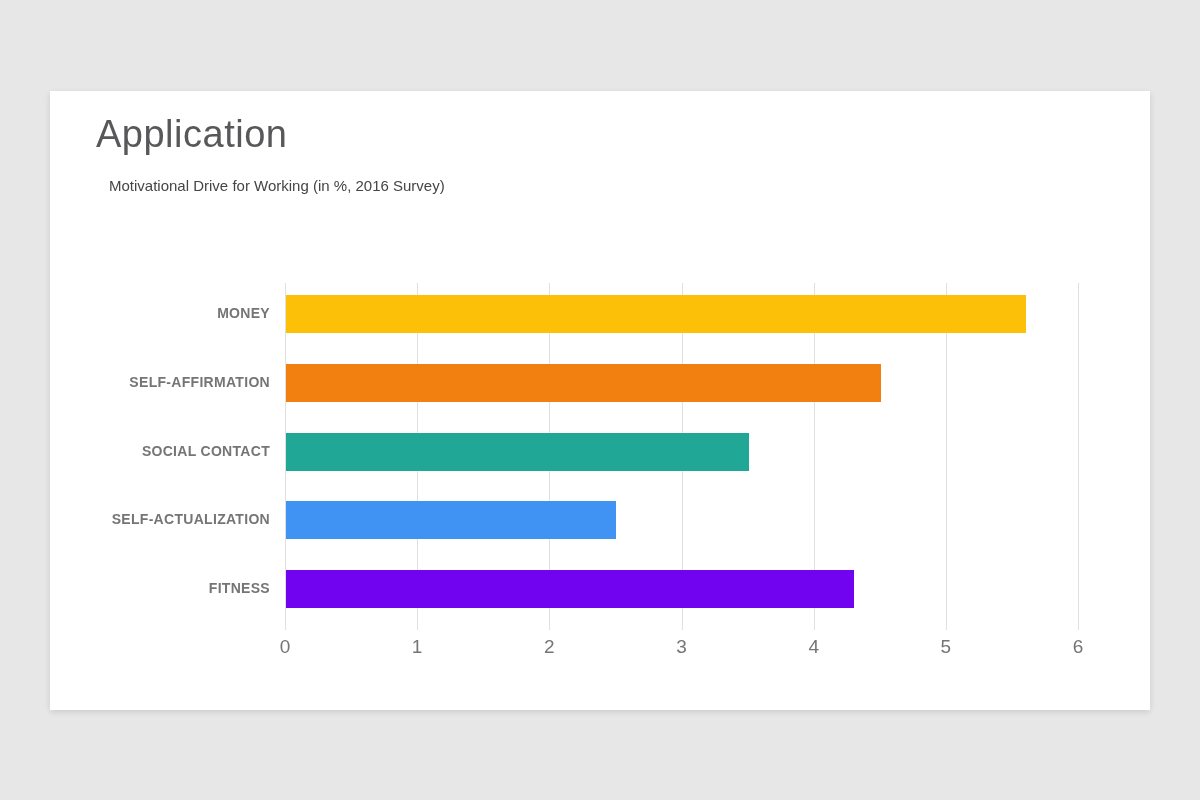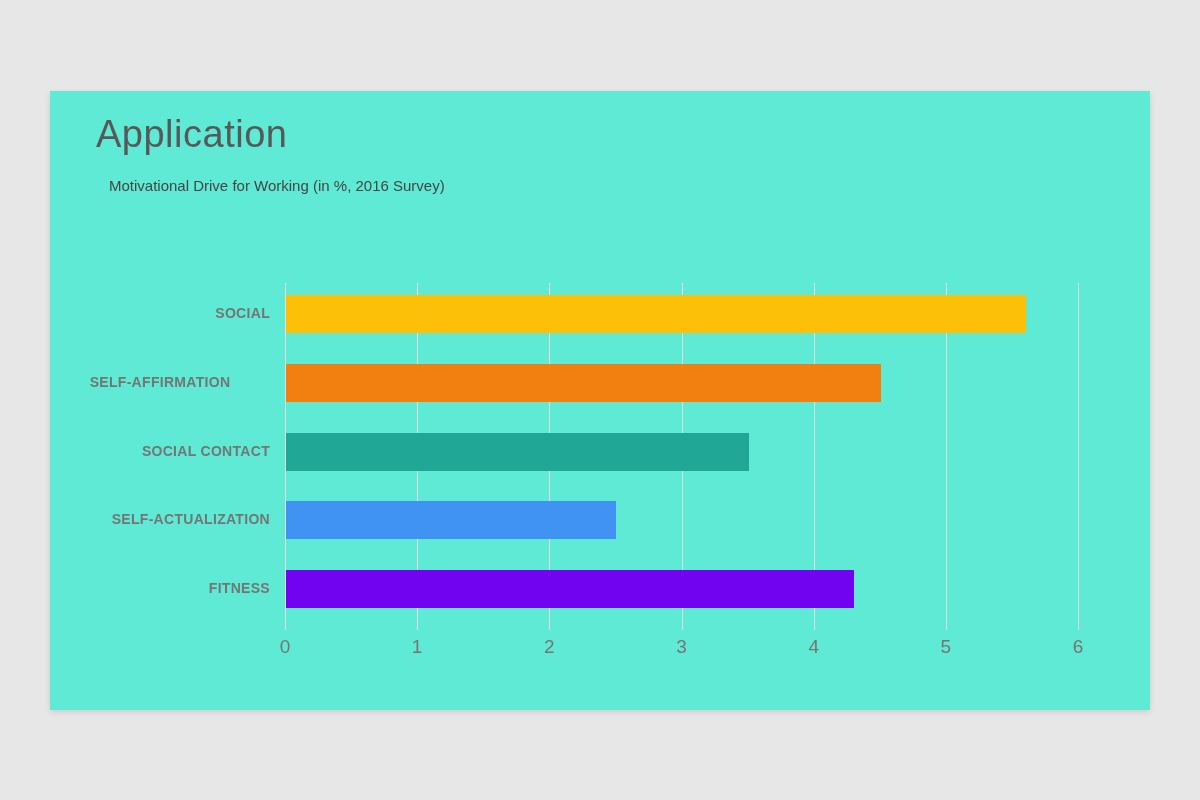--- a/index.html
+++ b/index.html
@@ -13,21 +13,21 @@
     font-family: "Liberation Sans", sans-serif;
     overflow: hidden;
     position: relative;
   }
   .slide-card {
     position: absolute;
     left: 50px;
     top: 91px;
     width: 1100px;
     height: 619px;
-    background: #5eead4;
+    background: #ffffff;
     box-shadow: 0 2px 6px rgba(0,0,0,0.12);
   }
   .slide-title {
     position: absolute;
     left: 46px;
     top: 22px;
     margin: 0;
     font-size: 38px;
     font-weight: 400;
     color: #58585a;
@@ -94,23 +94,23 @@
       <div class="gridline" style="left: 499.34px; top: 192px; height: 347px; background: rgb(224, 224, 224);"></div>
       <div class="x-tick-label" style="left: 469.34px; top: 545px; color: rgb(117, 117, 117);">2</div>
       <div class="gridline" style="left: 631.51px; top: 192px; height: 347px; background: rgb(224, 224, 224);"></div>
       <div class="x-tick-label" style="left: 601.51px; top: 545px; color: rgb(117, 117, 117);">3</div>
       <div class="gridline" style="left: 763.68px; top: 192px; height: 347px; background: rgb(224, 224, 224);"></div>
       <div class="x-tick-label" style="left: 733.68px; top: 545px; color: rgb(117, 117, 117);">4</div>
       <div class="gridline" style="left: 895.85px; top: 192px; height: 347px; background: rgb(224, 224, 224);"></div>
       <div class="x-tick-label" style="left: 865.85px; top: 545px; color: rgb(117, 117, 117);">5</div>
       <div class="gridline" style="left: 1028.02px; top: 192px; height: 347px; background: rgb(224, 224, 224);"></div>
       <div class="x-tick-label" style="left: 998.02px; top: 545px; color: rgb(117, 117, 117);">6</div>
-      <div class="category-label" style="top: 214px; width: 220px; color: rgb(117, 117, 117);">SOCIAL</div>
+      <div class="category-label" style="top: 214px; width: 220px; color: rgb(117, 117, 117);">MONEY</div>
       <div class="bar" style="left: 236px; top: 204px; width: 740.152px; height: 38px; background: rgb(252, 192, 8);"></div>
-      <div class="category-label" style="top: 282.75px; width: 220px; color: rgb(117, 117, 117); text-align: center;">SELF-AFFIRMATION</div>
+      <div class="category-label" style="top: 282.75px; width: 220px; color: rgb(117, 117, 117);">SELF-AFFIRMATION</div>
       <div class="bar" style="left: 236px; top: 272.75px; width: 594.765px; height: 38px; background: rgb(242, 128, 17);"></div>
       <div class="category-label" style="top: 351.5px; width: 220px; color: rgb(117, 117, 117);">SOCIAL CONTACT</div>
       <div class="bar" style="left: 236px; top: 341.5px; width: 462.595px; height: 38px; background: rgb(32, 167, 149);"></div>
       <div class="category-label" style="top: 420.25px; width: 220px; color: rgb(117, 117, 117);">SELF-ACTUALIZATION</div>
       <div class="bar" style="left: 236px; top: 410.25px; width: 330.425px; height: 38px; background: rgb(64, 147, 242);"></div>
       <div class="category-label" style="top: 489px; width: 220px; color: rgb(117, 117, 117);">FITNESS</div>
       <div class="bar" style="left: 236px; top: 479px; width: 568.331px; height: 38px; background: rgb(114, 3, 240);"></div>
     </div>
 </div>
 

